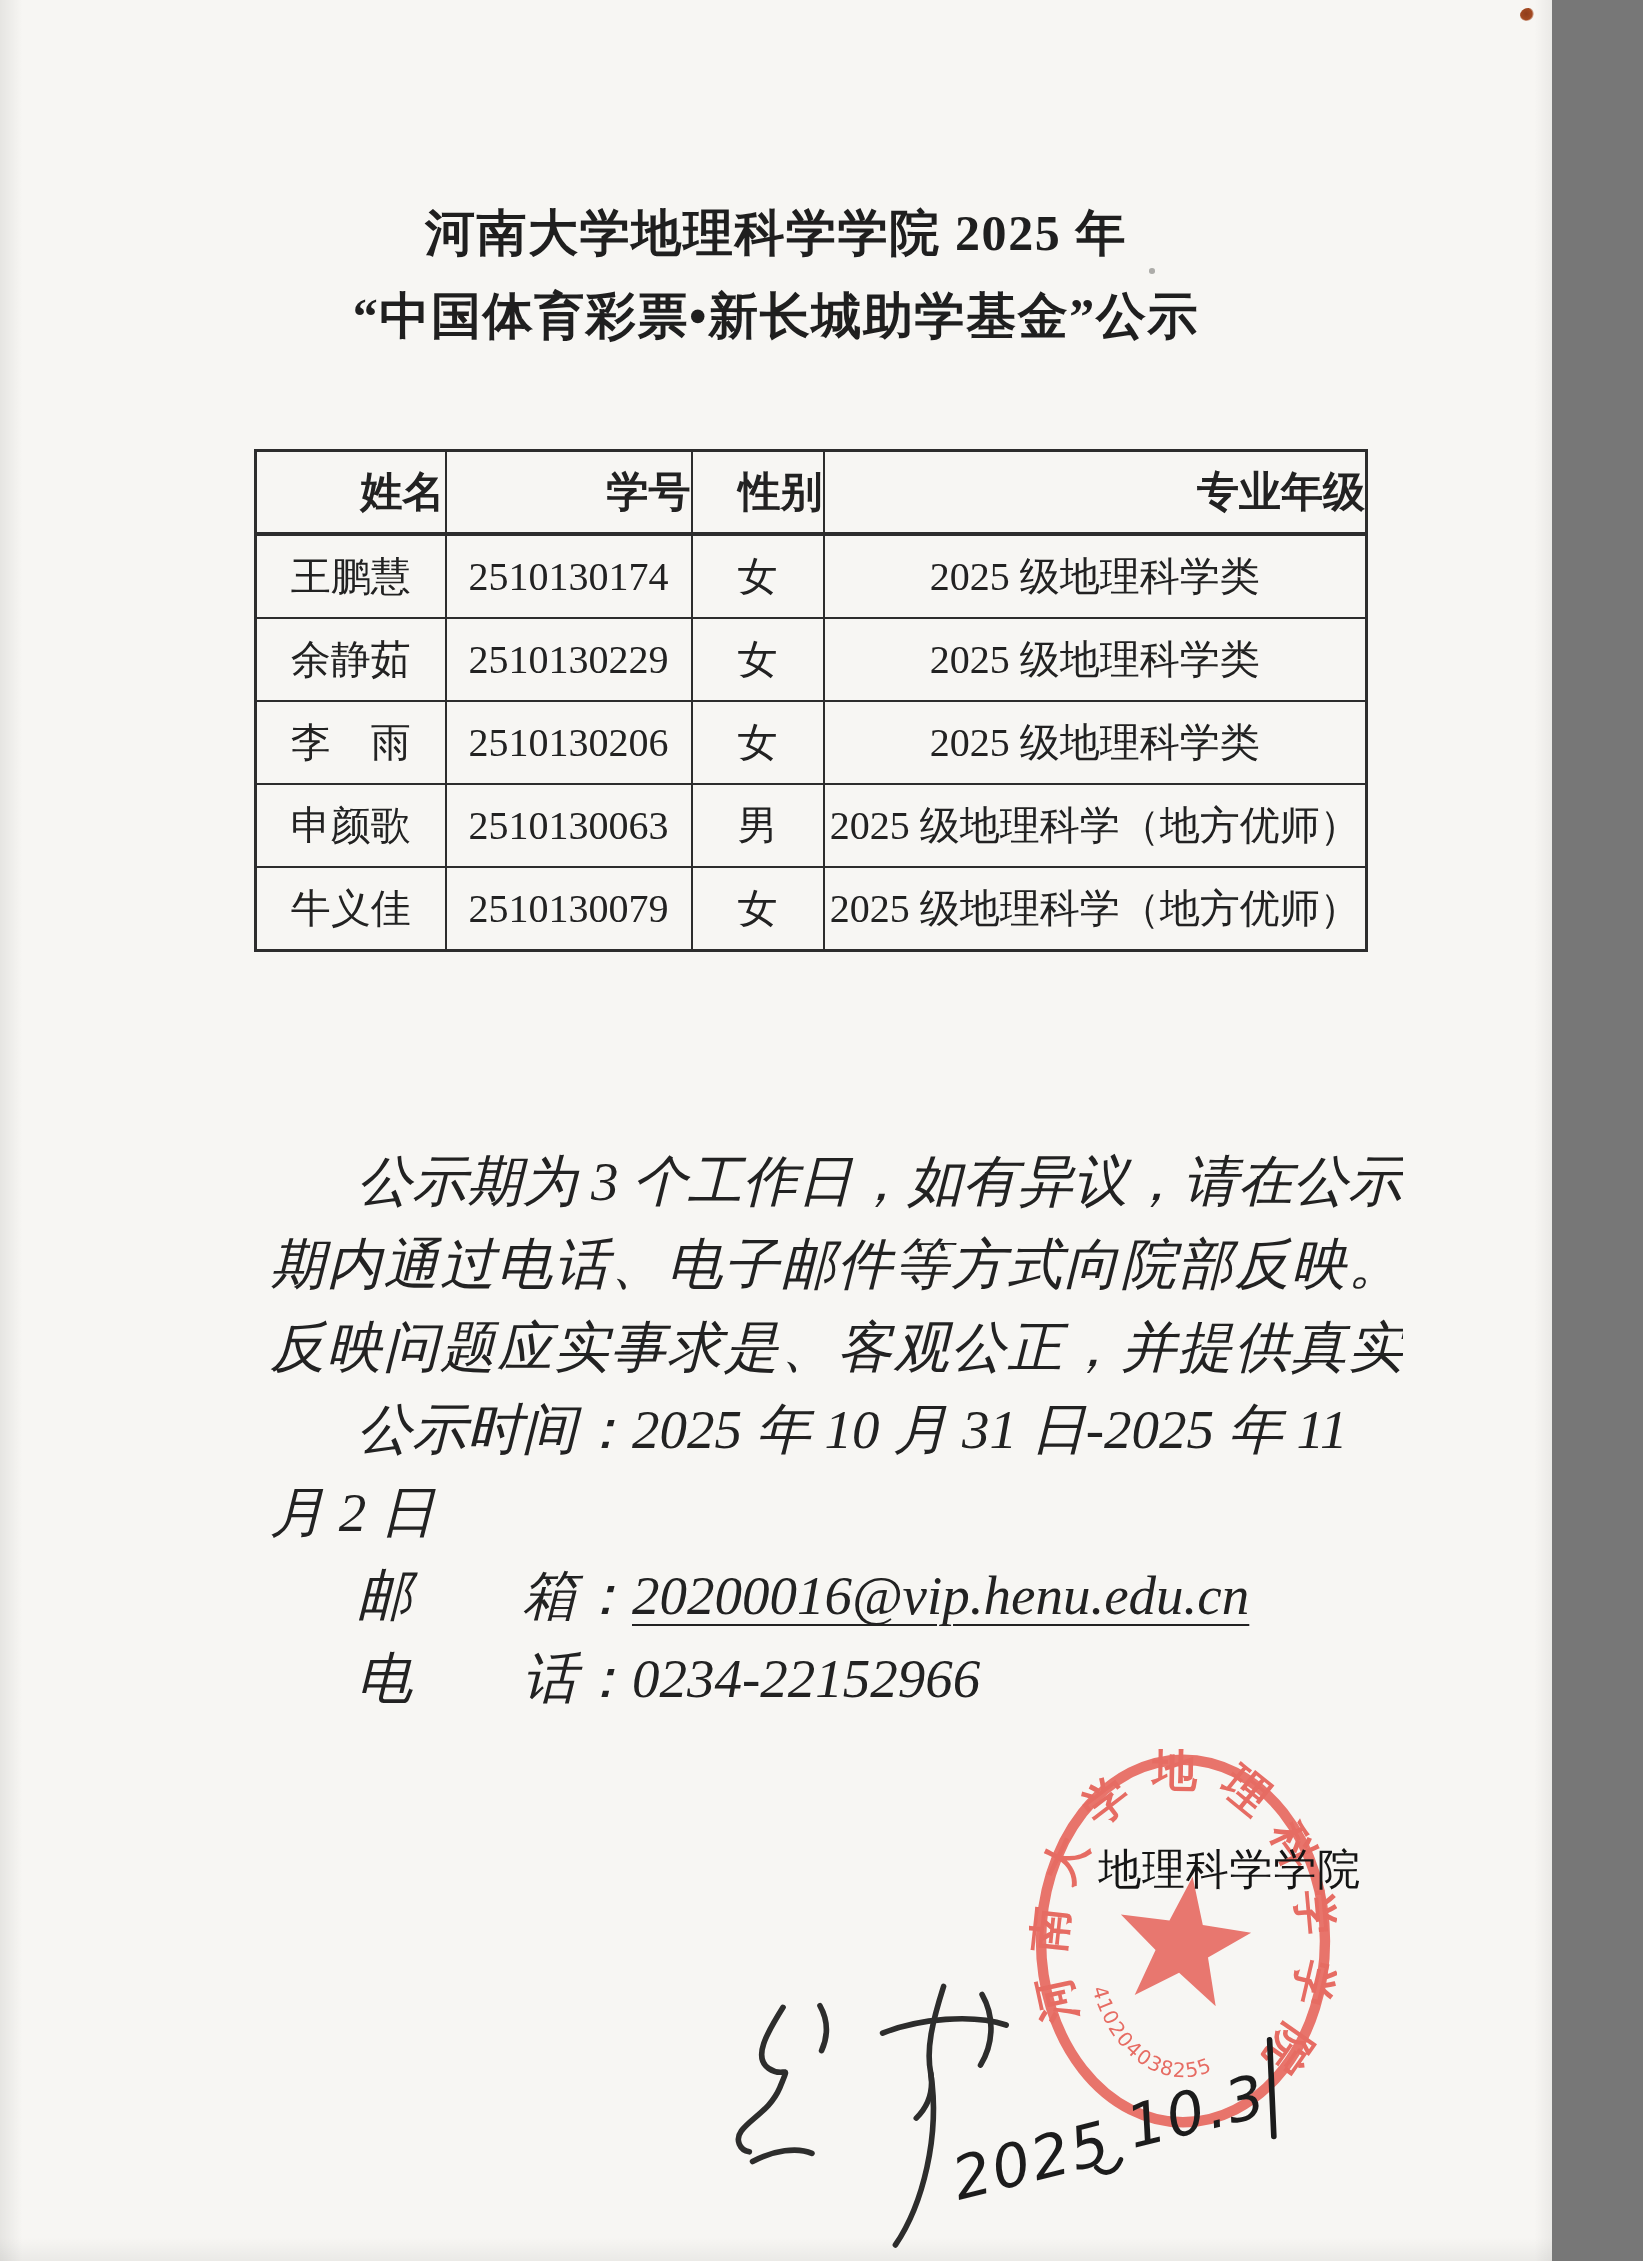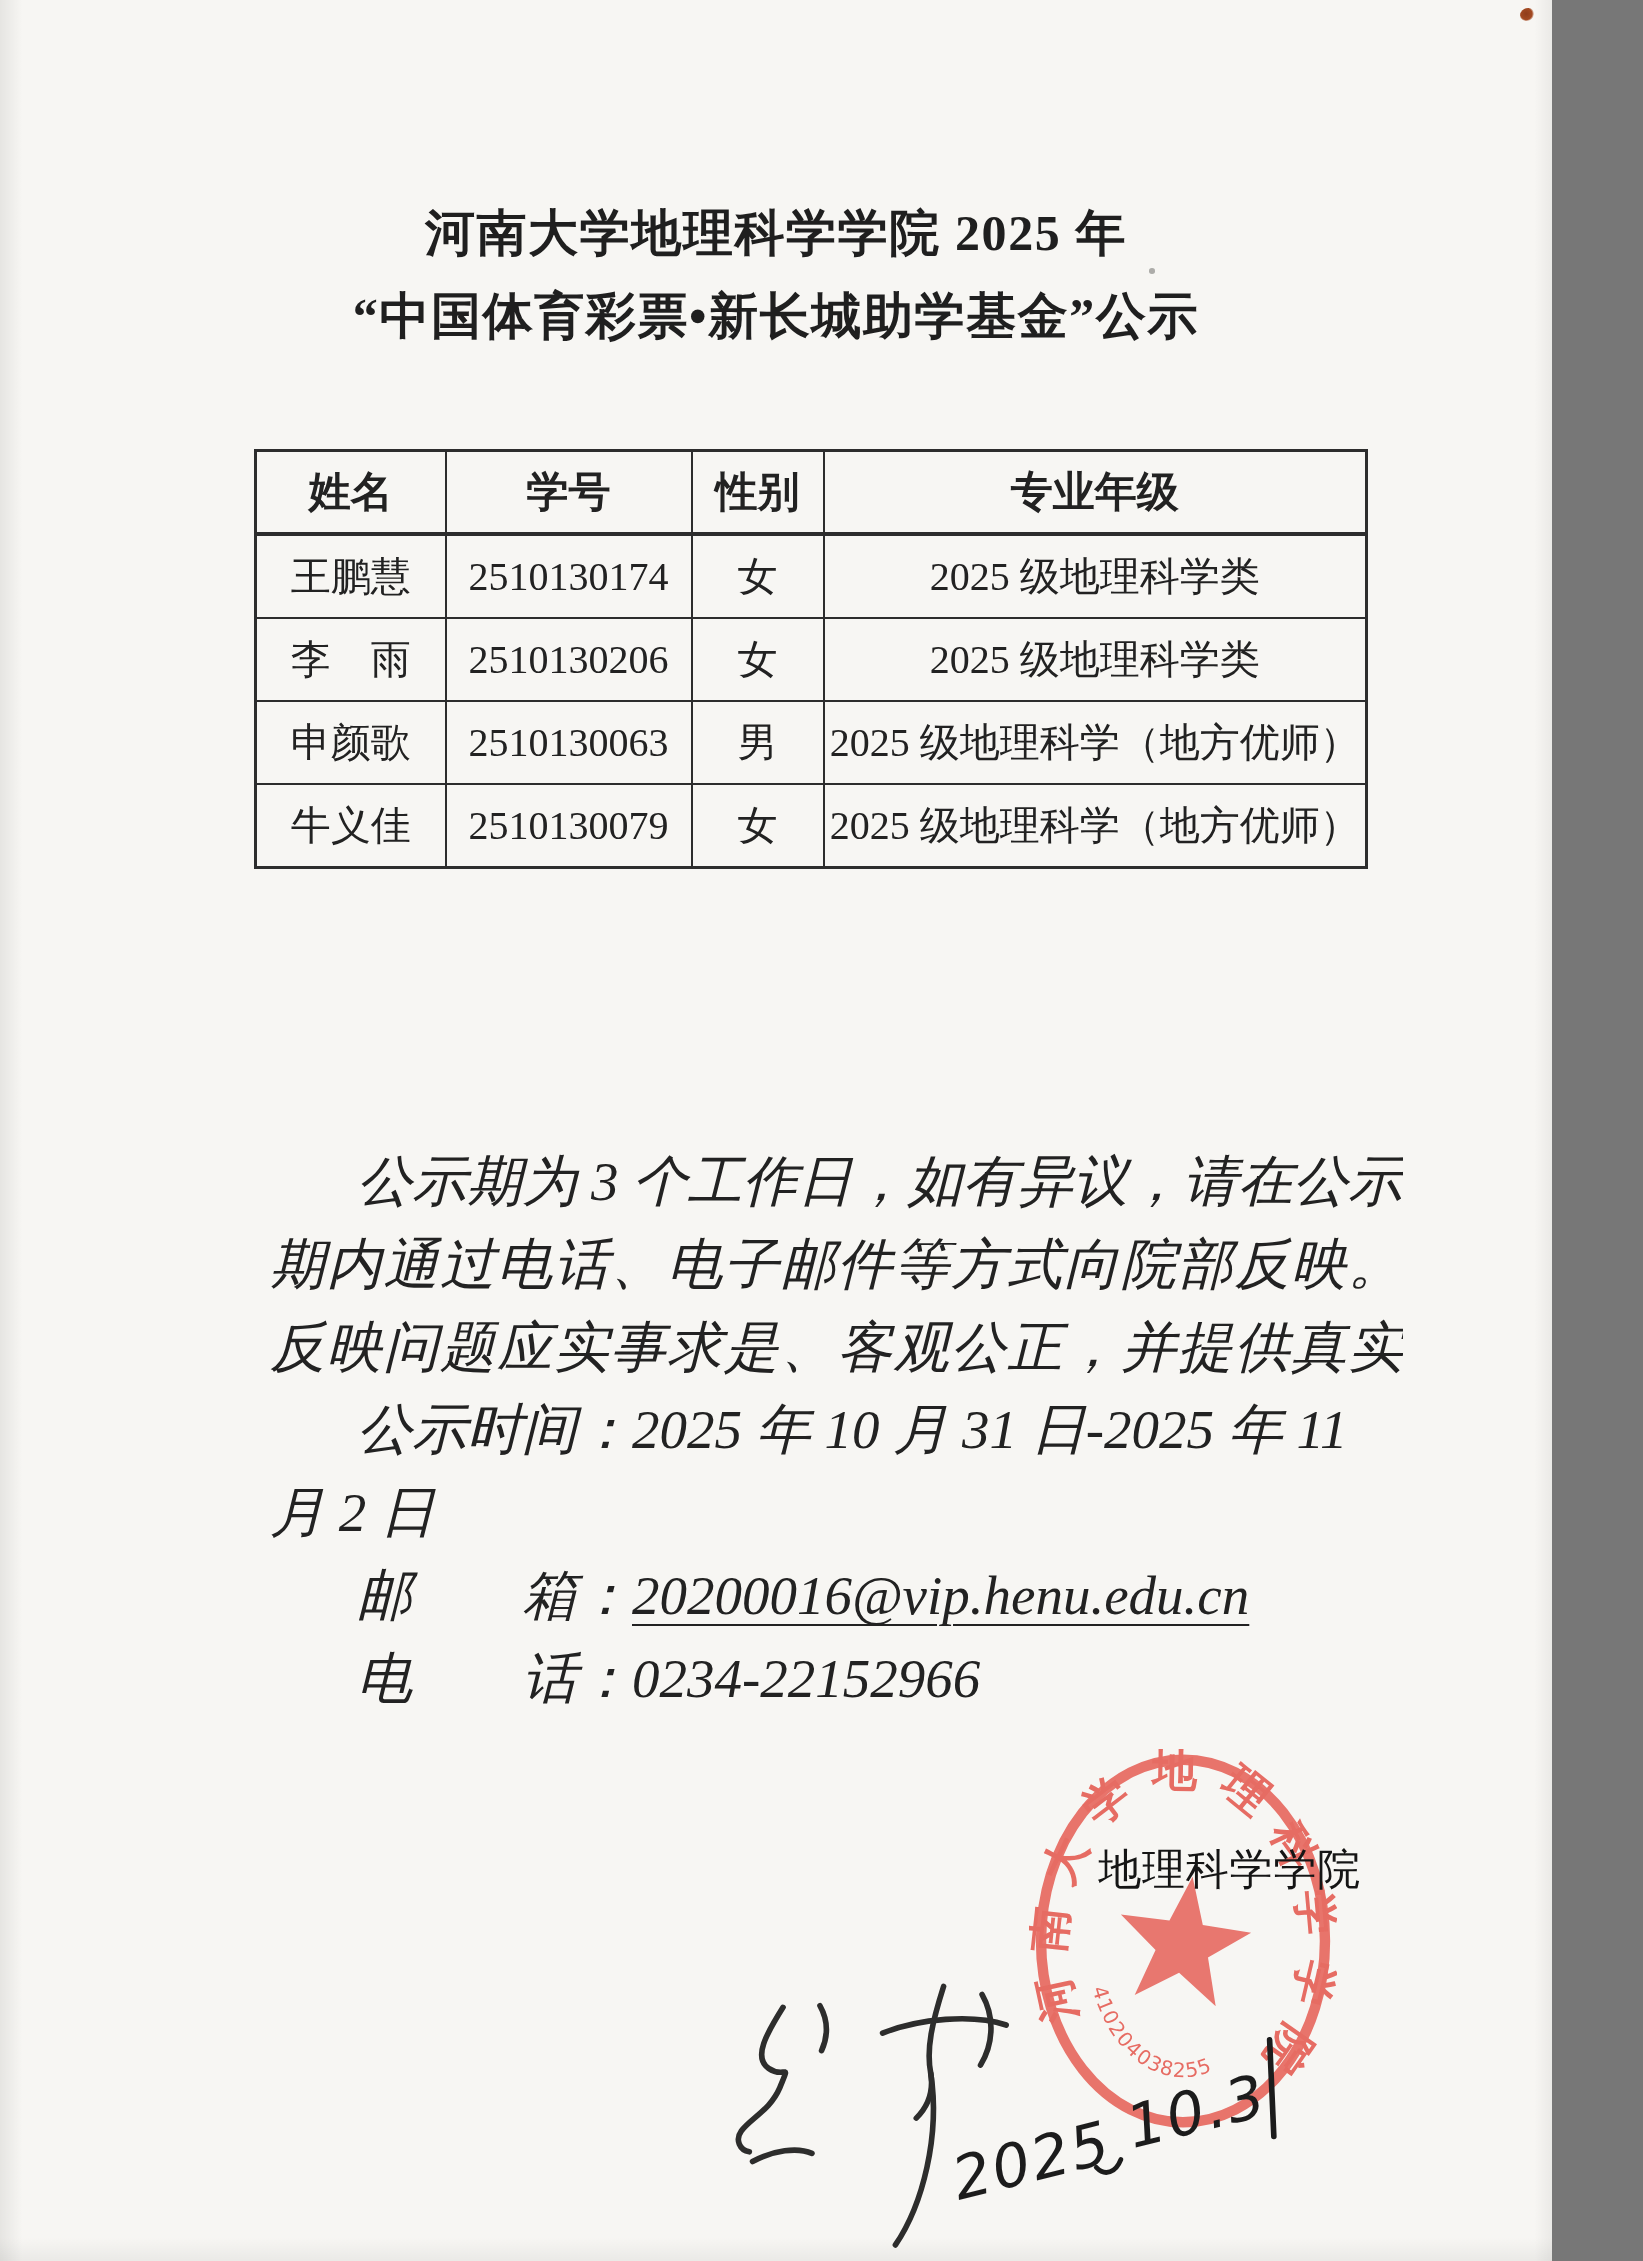--- a/index.html
+++ b/index.html
@@ -23,21 +23,21 @@
     position:absolute;left:254px;top:449px;
     width:1113px;border-collapse:collapse;table-layout:fixed;
     font-size:40px;color:#222;
   }
   table.roster th, table.roster td{
     border:2.4px solid #2d2d2d;
     text-align:center;vertical-align:middle;
     padding:0;overflow:hidden;white-space:nowrap;
   }
   table.roster{border:3.2px solid #2d2d2d;}
-  table.roster thead th{height:80px;font-weight:bold;font-size:42px;border-bottom:4px solid #2d2d2d;}
+  table.roster thead th{height:80px;font-weight:bold;font-size:42px;border-bottom:4px solid #2d2d2d;text-align:right;}
   table.roster tbody td{height:81px;font-weight:normal;}
   .body-block{
     position:absolute;left:270px;top:1140px;width:1133px;
     font-size:55px;line-height:83px;color:#222;font-style:italic;
   }
   .body-block p{margin:0;text-indent:87px;}
   .para{text-align:justify;text-justify:inter-ideograph;height:248px;overflow:hidden;}
   .email-value{
     text-decoration:underline;
     text-decoration-thickness:2.4px;
@@ -84,20 +84,26 @@
         <th>姓名</th>
         <th>学号</th>
         <th>性别</th>
         <th>专业年级</th>
       </tr>
     </thead>
     <tbody>
       <tr>
         <td>王鹏慧</td>
         <td>2510130174</td>
+        <td>女</td>
+        <td>2025 级地理科学类</td>
+      </tr>
+      <tr>
+        <td>余静茹</td>
+        <td>2510130229</td>
         <td>女</td>
         <td>2025 级地理科学类</td>
       </tr>
       <tr>
         <td>李　雨</td>
         <td>2510130206</td>
         <td>女</td>
         <td>2025 级地理科学类</td>
       </tr>
       <tr>

